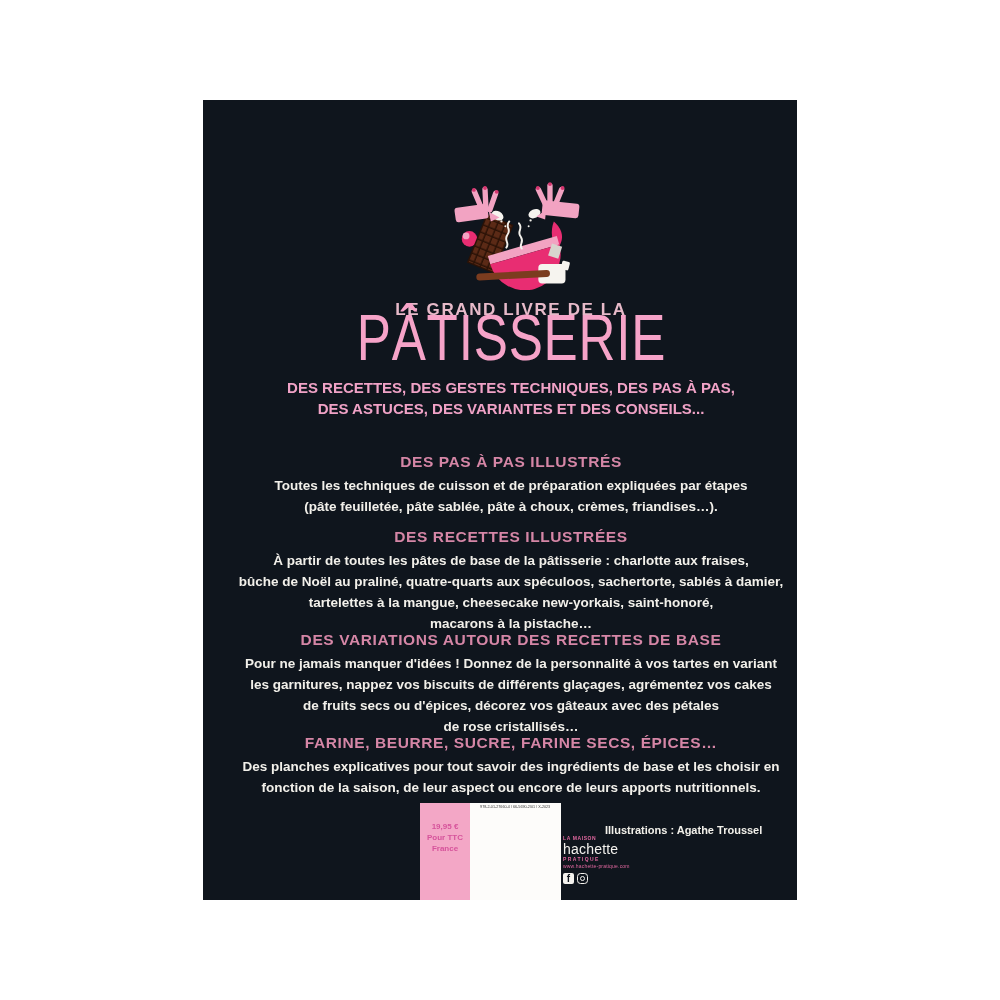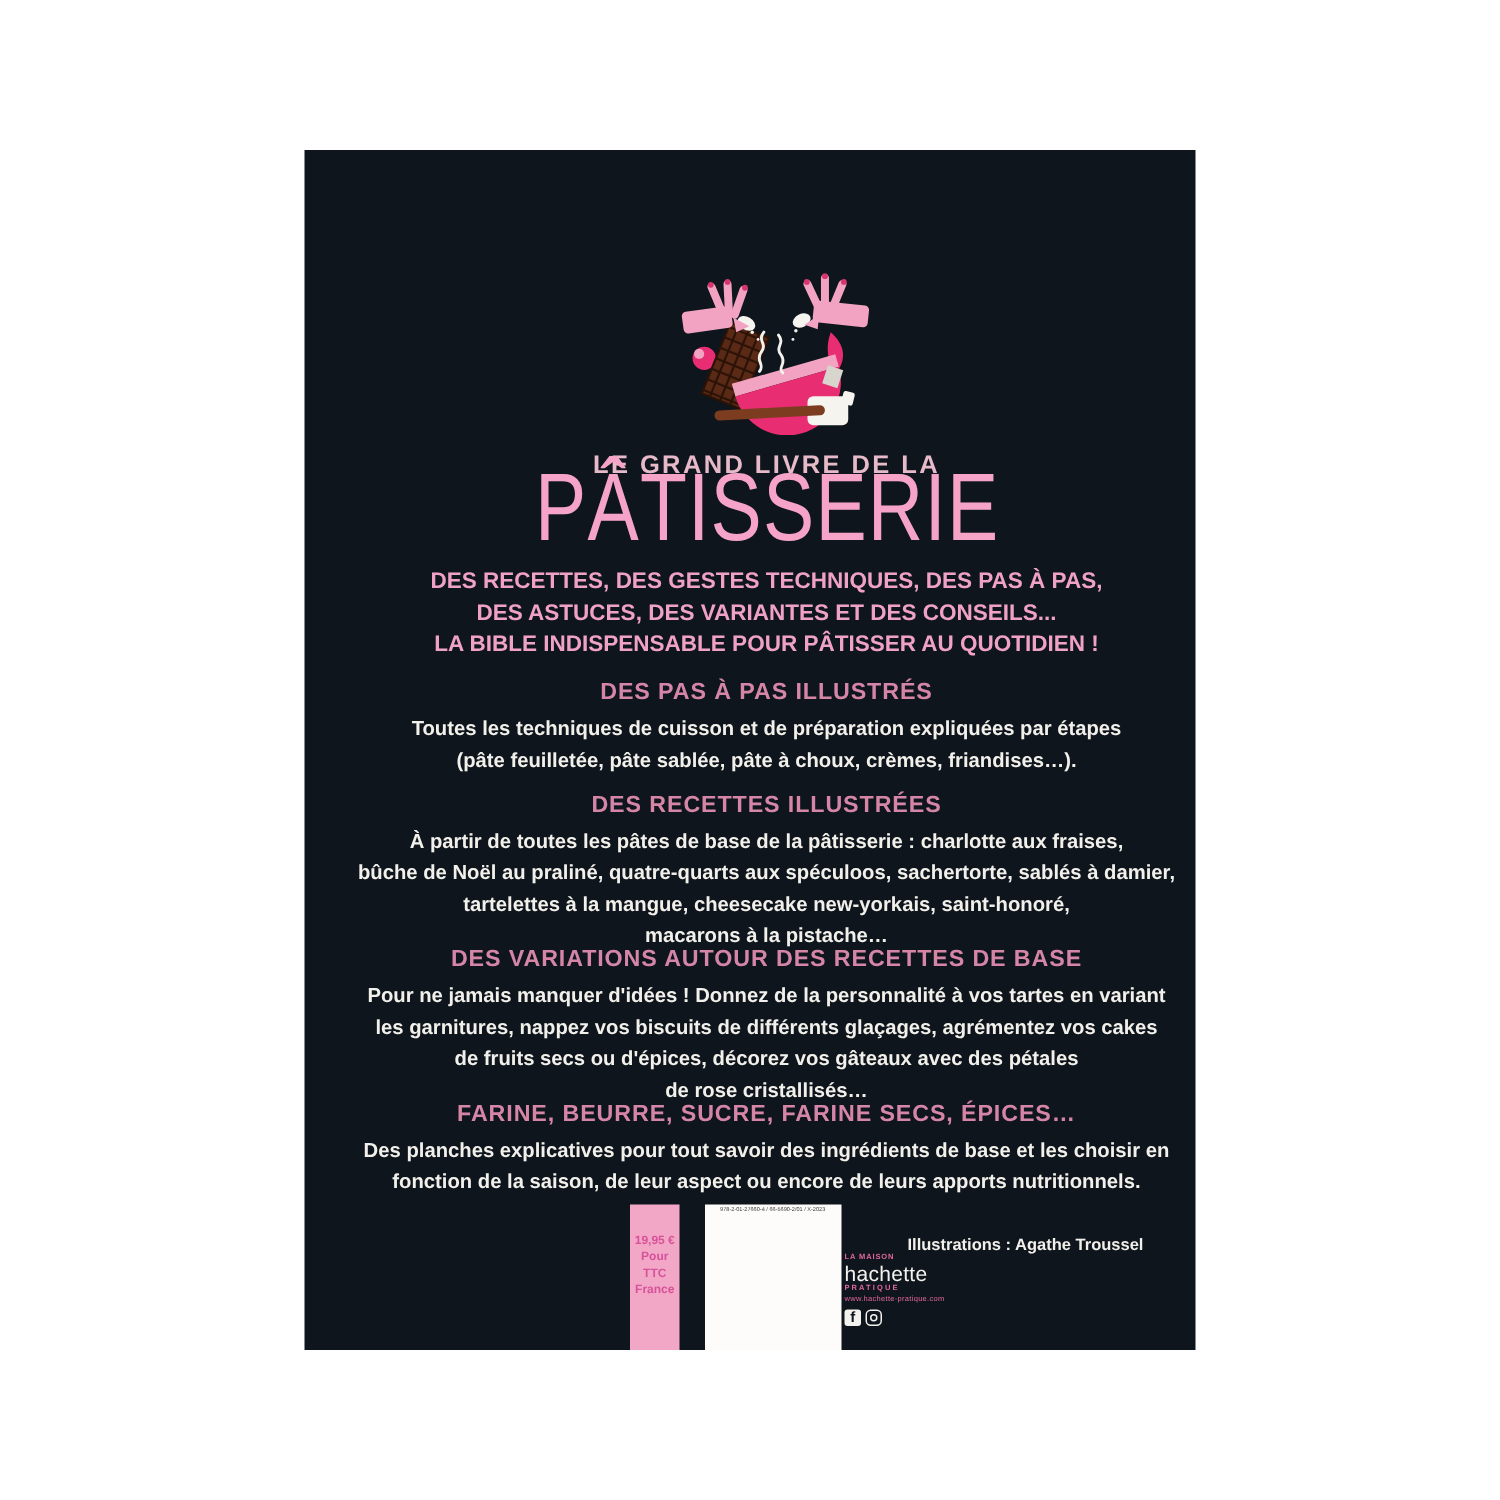--- a/index.html
+++ b/index.html
@@ -31,21 +31,21 @@
     letter-spacing:0.6px;line-height:18px;margin-bottom:4px;
   }
   .sec-line{color:var(--body-white,#f2f0ea);font-size:13.5px;font-weight:700;line-height:21px;}
   .sec1{top:353px;}
   .sec2{top:428px;}
   .sec3{top:531px;}
   .sec4{top:634px;}
 
   
   .price-box{
-    position:absolute;left:217px;top:703px;width:33px;height:97px;
+    position:absolute;left:217px;top:703px;width:50px;height:97px;
     background:var(--price-box-bg,#f3a7c6);box-sizing:border-box;padding-top:18px;
     text-align:center;color:var(--price-text,#d6539b);font-size:8px;font-weight:700;line-height:11px;
   }
   .barcode-box{
     position:absolute;left:267px;top:703px;width:91px;height:97px;
     background:var(--barcode-bg,#fdfcfa);box-sizing:border-box;overflow:hidden;
   }
   .isbn-line{
     margin-top:2px;width:160%;text-align:center;color:#3a3a3a;font-size:6px;
     transform:scale(0.62);transform-origin:0 0;white-space:nowrap;
@@ -156,21 +156,20 @@
   </svg>
 
   <div class="center-abs top-label">LE GRAND LIVRE DE LA</div>
   <div class="center-abs title">
     <span class="title-text">PÂTISSERIE</span>
   </div>
 
   <div class="center-abs tagline">
     <div>DES RECETTES, DES GESTES TECHNIQUES, DES PAS À PAS,</div>
     <div>DES ASTUCES, DES VARIANTES ET DES CONSEILS...</div>
-    <div>LA BIBLE INDISPENSABLE POUR PÂTISSER AU QUOTIDIEN !</div>
   </div>
 
   <section class="sec sec1">
     <div class="sec-heading">DES PAS À PAS ILLUSTRÉS</div>
     <div class="sec-line">Toutes les techniques de cuisson et de préparation expliquées par étapes</div>
     <div class="sec-line">(pâte feuilletée, pâte sablée, pâte à choux, crèmes, friandises…).</div>
   </section>
 
   <section class="sec sec2">
     <div class="sec-heading">DES RECETTES ILLUSTRÉES</div>

